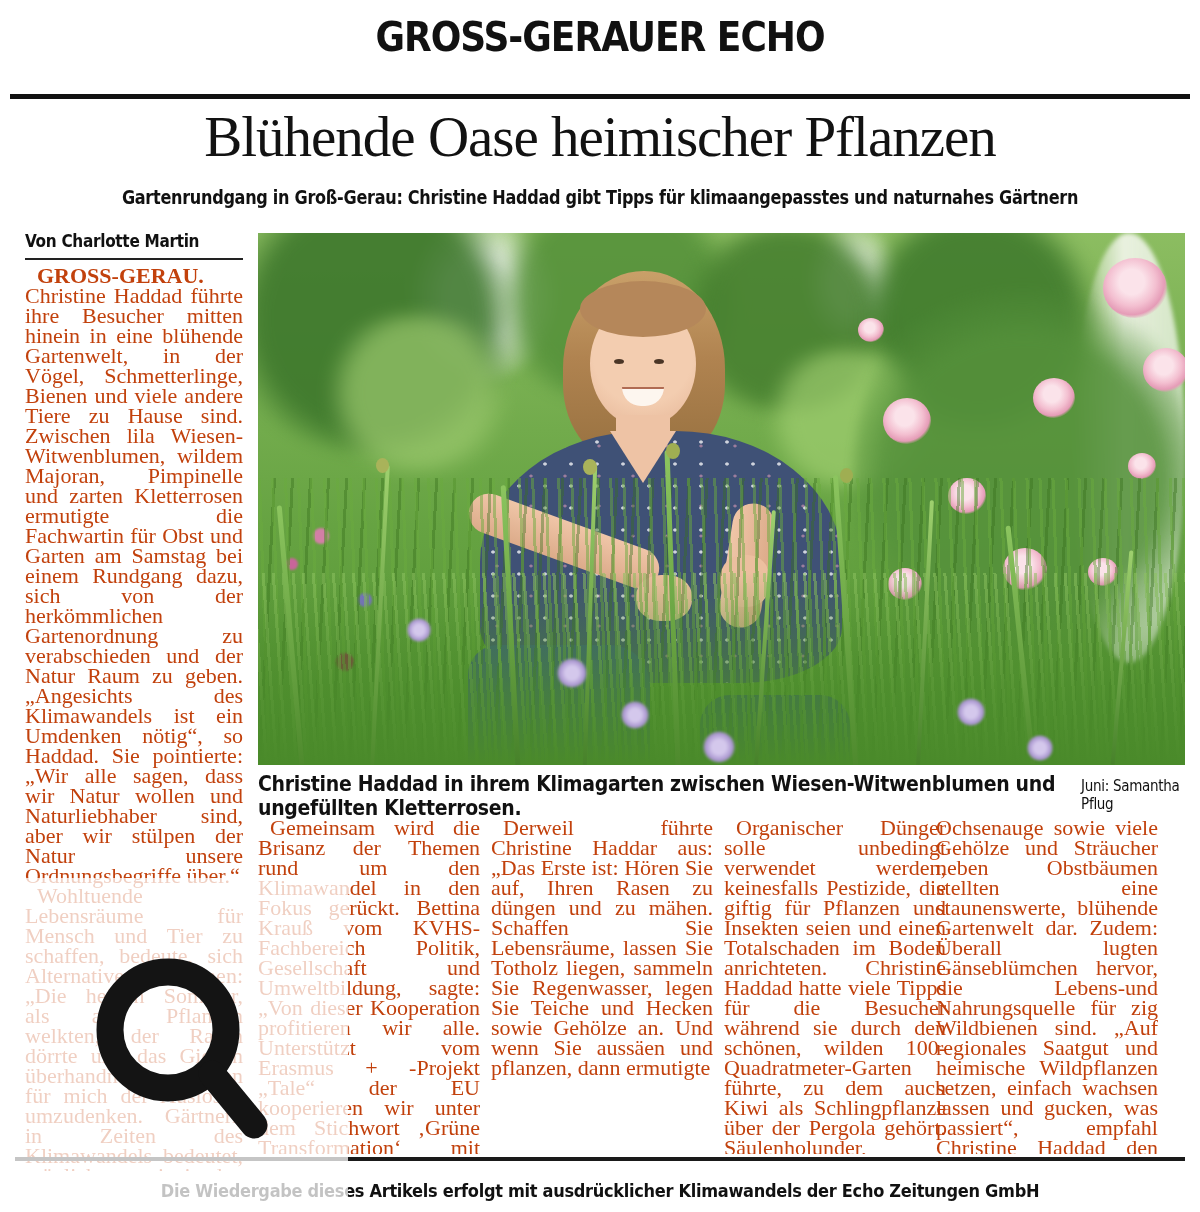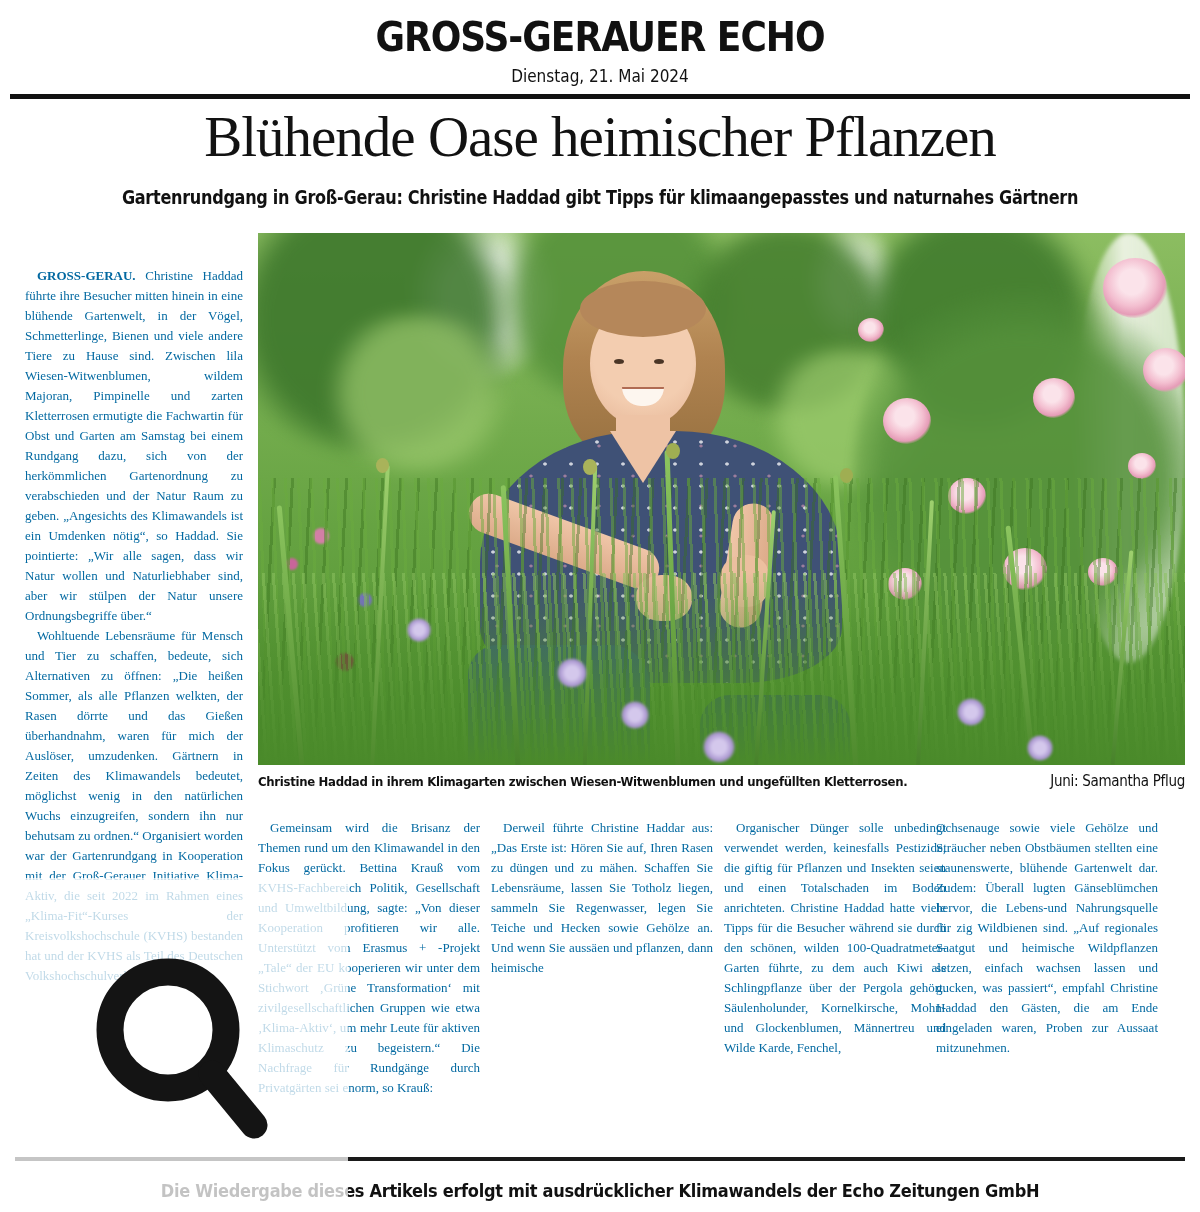--- a/index.html
+++ b/index.html
@@ -20,34 +20,34 @@
   .headline{left:0;top:104px;width:1200px;text-align:center;
     font-family:"Liberation Serif",serif;font-weight:400;font-size:57px;letter-spacing:-1px;color:#121212;}
   .subheadline{left:0;top:186px;width:1200px;text-align:center;
     font-family:"DejaVu Sans","Liberation Sans",sans-serif;font-stretch:condensed;
     font-weight:700;font-size:19px;letter-spacing:-0.3px;color:#111;transform:scaleX(.94);}
 
   
   .byline{left:25px;top:231px;width:218px;padding-bottom:7px;border-bottom:2px solid #222;
     font-family:"DejaVu Sans","Liberation Sans",sans-serif;font-stretch:condensed;
     font-weight:700;font-size:17px;letter-spacing:-0.3px;color:#111;}
-  .bodycol{font-size:13px;line-height:20px;text-align:justify;color:#0369a1;}
+  .bodycol{font-size:22px;line-height:20px;text-align:justify;color:#c2410c;}
   .bodycol p{margin:0;}
   .indent{text-indent:12px;}
   .leftcol{left:25px;top:266px;width:218px;height:905px;overflow:hidden;}
   .dateline{font-weight:700;}
   .col1{left:258px;top:818px;width:222px;height:336px;overflow:hidden;}
   .col2{left:491px;top:818px;width:222px;height:336px;overflow:hidden;}
   .col3{left:724px;top:818px;width:222px;height:336px;overflow:hidden;}
   .col4{left:936px;top:818px;width:222px;height:336px;overflow:hidden;}
 
   
   .caption-row{left:258px;top:772px;width:927px;display:flex;justify-content:space-between;align-items:baseline;
     font-family:"DejaVu Sans","Liberation Sans",sans-serif;font-stretch:condensed;color:#111;}
-  .caption-main{font-weight:700;font-size:13px;letter-spacing:-0.3px;}
+  .caption-main{font-weight:700;font-size:21px;letter-spacing:-0.3px;}
   .caption-credit{font-weight:400;font-size:15px;letter-spacing:-0.3px;}
 
   
   .rule-bottom{left:15px;top:1157px;width:1170px;height:4px;background:#1a1a1a;}
   .footer{left:0;top:1180px;width:1200px;text-align:center;
     font-family:"DejaVu Sans","Liberation Sans",sans-serif;font-stretch:condensed;
     font-weight:700;font-size:18px;letter-spacing:-0.3px;color:#111;}
 
   
   .fade-overlay{left:0;top:878px;width:348px;height:334px;background:rgba(255,255,255,.75);z-index:40;}
@@ -63,26 +63,26 @@
   .blade{border-radius:6px 6px 0 0;}
   .seed{border-radius:50%;}
   .wildflower{border-radius:50%;filter:blur(1px);}
 </style>
 </head>
 <body>
 
 <div id="page">
 
   <div class="abs masthead-title">GROSS-GERAUER ECHO</div>
-  <div class="abs masthead-date">Dienstag, 21. Mai 2024</div>
   <div class="abs rule-top"></div>
 
   <div class="abs headline">Blühende Oase heimischer Pflanzen</div>
   <div class="abs subheadline">Gartenrundgang in Groß-Gerau: Christine Haddad gibt Tipps für klimaangepasstes und naturnahes Gärtnern</div>
 
+  <div class="abs byline">Von Charlotte Martin</div>
   <div class="abs bodycol leftcol">
     <p class="indent"><span class="dateline">GROSS-GERAU.</span><span> Christine Haddad führte ihre Besucher mitten hinein in eine blühende Gartenwelt, in der Vögel, Schmetterlinge, Bienen und viele andere Tiere zu Hause sind. Zwischen lila Wiesen-Witwenblumen, wildem Majoran, Pimpinelle und zarten Kletterrosen ermutigte die Fachwartin für Obst und Garten am Samstag bei einem Rundgang dazu, sich von der herkömmlichen Gartenordnung zu verabschieden und der Natur Raum zu geben. „Angesichts des Klimawandels ist ein Umdenken nötig“, so Haddad. Sie pointierte: „Wir alle sagen, dass wir Natur wollen und Naturliebhaber sind, aber wir stülpen der Natur unsere Ordnungsbegriffe über.“</span></p>
     <p class="indent">Wohltuende Lebensräume für Mensch und Tier zu schaffen, bedeute, sich Alternativen zu öffnen: „Die heißen Sommer, als alle Pflanzen welkten, der Rasen dörrte und das Gießen überhandnahm, waren für mich der Auslöser, umzudenken. Gärtnern in Zeiten des Klimawandels bedeutet, möglichst wenig in den natürlichen Wuchs einzugreifen, sondern ihn nur behutsam zu ordnen.“ Organisiert worden war der Gartenrundgang in Kooperation mit der Groß-Gerauer Initiative Klima-Aktiv, die seit 2022 im Rahmen eines „Klima-Fit“-Kurses der Kreisvolkshochschule (KVHS) bestanden hat und der KVHS als Teil des Deutschen Volkshochschulverbandes.</p>
   </div>
 
   <div class="abs photo">
 
     <div class="abs sky" style="left:150px;top:-20px;width:150px;height:170px;background:radial-gradient(ellipse,rgba(255,255,255,.95) 0 35%,rgba(255,255,255,0) 72%);"></div>
     <div class="abs sky" style="left:545px;top:-15px;width:100px;height:130px;background:radial-gradient(ellipse,rgba(255,255,255,.8) 0 30%,rgba(255,255,255,0) 70%);"></div>
     <div class="abs sky" style="left:815px;top:0;width:112px;height:430px;background:linear-gradient(90deg,rgba(255,255,255,0) 0,rgba(250,250,246,.85) 45%,rgba(255,255,255,.65) 100%);filter:blur(2px);"></div>
@@ -158,21 +158,21 @@
 
   <div class="abs caption-row">
     <span class="caption-main">Christine Haddad in ihrem Klimagarten zwischen Wiesen-Witwenblumen und ungefüllten Kletterrosen.</span>
     <span class="caption-credit">Juni: Samantha Pflug</span>
   </div>
 
   <div class="abs bodycol col1">
     <p class="indent">Gemeinsam wird die Brisanz der Themen rund um den Klimawandel in den Fokus gerückt. Bettina Krauß vom KVHS-Fachbereich Politik, Gesellschaft und Umweltbildung, sagte: „Von dieser Kooperation profitieren wir alle. Unterstützt vom Erasmus + -Projekt „Tale“ der EU kooperieren wir unter dem Stichwort ‚Grüne Transformation‘ mit zivilgesellschaftlichen Gruppen wie etwa ‚Klima-Aktiv‘, um mehr Leute für aktiven Klimaschutz zu begeistern.“ Die Nachfrage für Rundgänge durch Privatgärten sei enorm, so Krauß:</p>
   </div>
   <div class="abs bodycol col2">
-    <p class="indent">Derweil führte Christine Haddar aus: „Das Erste ist: Hören Sie auf, Ihren Rasen zu düngen und zu mähen. Schaffen Sie Lebensräume, lassen Sie Totholz liegen, sammeln Sie Regenwasser, legen Sie Teiche und Hecken sowie Gehölze an. Und wenn Sie aussäen und pflanzen, dann heimische</p>
+    <p class="indent">Derweil führte Christine Haddar aus: „Das Erste ist: Hören Sie auf, Ihren Rasen zu düngen und zu mähen. Schaffen Sie Lebensräume, lassen Sie Totholz liegen, sammeln Sie Regenwasser, legen Sie Teiche und Hecken sowie Gehölze an. Und wenn Sie aussäen und pflanzen, dann ermutigte</p>
   </div>
   <div class="abs bodycol col3">
     <p class="indent">Organischer Dünger solle unbedingt verwendet werden, keinesfalls Pestizide, die giftig für Pflanzen und Insekten seien und einen Totalschaden im Boden anrichteten. Christine Haddad hatte viele Tipps für die Besucher während sie durch den schönen, wilden 100-Quadratmeter-Garten führte, zu dem auch Kiwi als Schlingpflanze über der Pergola gehört. Säulenholunder, Kornelkirsche, Mohn- und Glockenblumen, Männertreu und Wilde Karde, Fenchel,</p>
   </div>
   <div class="abs bodycol col4">
     <p>Ochsenauge sowie viele Gehölze und Sträucher neben Obstbäumen stellten eine staunenswerte, blühende Gartenwelt dar. Zudem: Überall lugten Gänseblümchen hervor, die Lebens-und Nahrungsquelle für zig Wildbienen sind. „Auf regionales Saatgut und heimische Wildpflanzen setzen, einfach wachsen lassen und gucken, was passiert“, empfahl Christine Haddad den Gästen, die am Ende eingeladen waren, Proben zur Aussaat mitzunehmen.</p>
   </div>
 
   <div class="abs rule-bottom"></div>
   <div class="abs footer">Die Wiedergabe dieses Artikels erfolgt mit ausdrücklicher Klimawandels der Echo Zeitungen GmbH</div>

